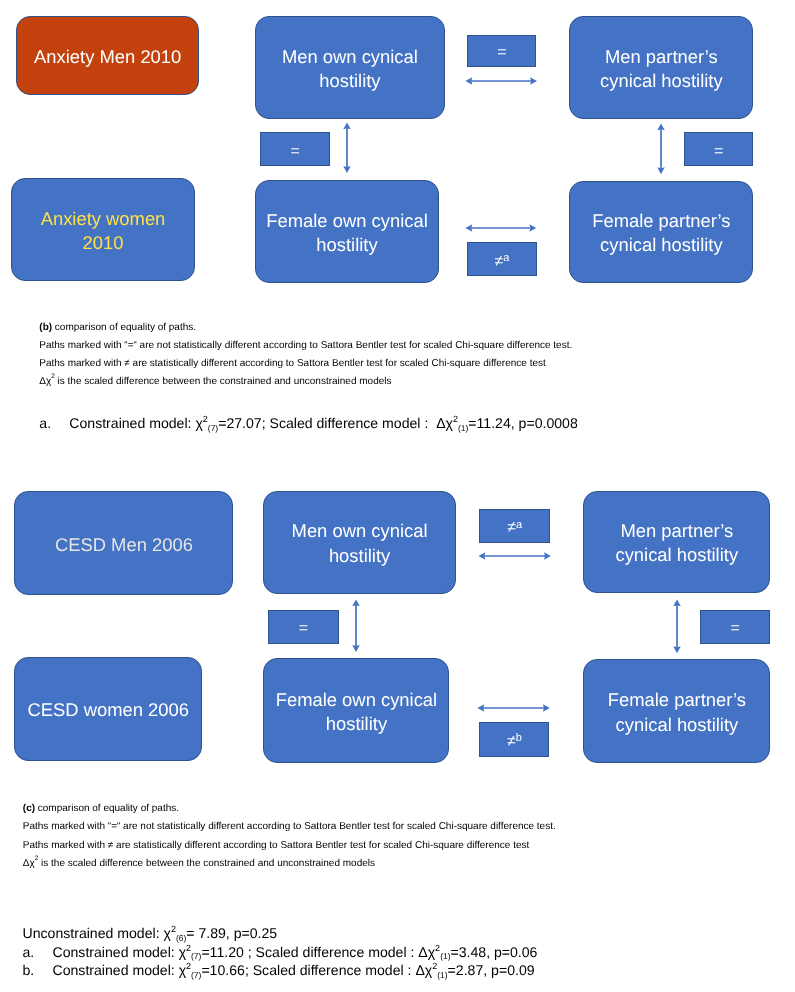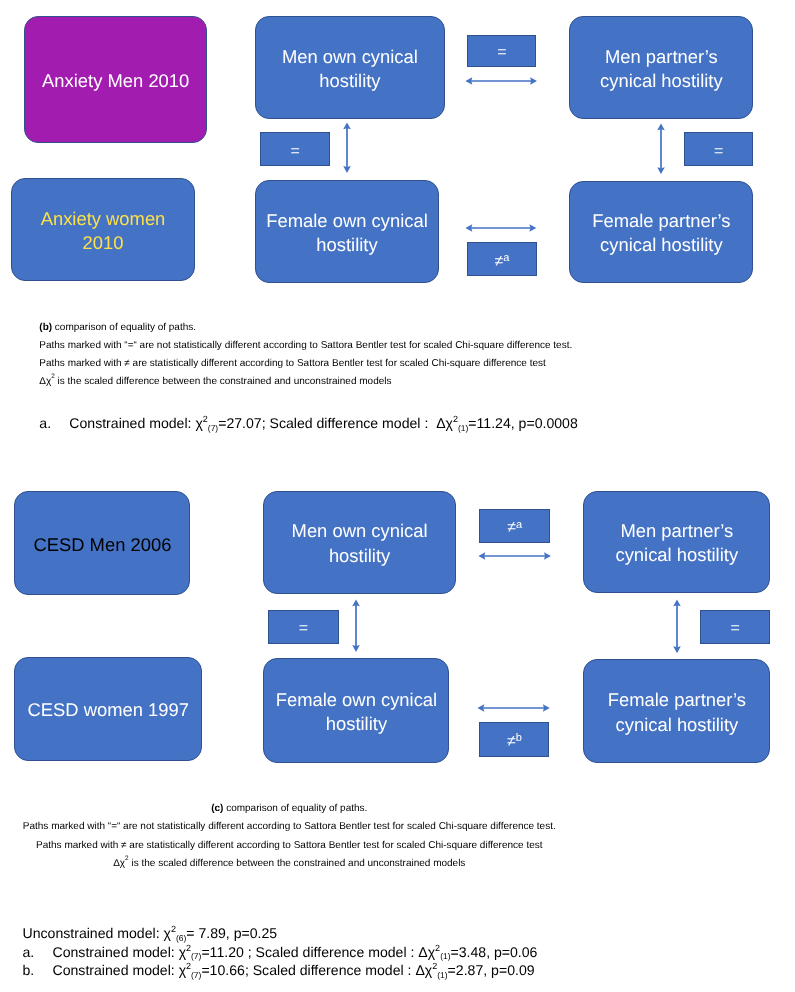--- a/index.html
+++ b/index.html
@@ -64,21 +64,21 @@
     <span class="arrow" style="left: 653px; top: 122.6px; width: 16px; height: 51.5px;"><svg width="16" height="51.5" viewBox="0 0 16 51.5">
           <line x1="8" y1="6.1" x2="8" y2="45.400000000000006" stroke="#4472C4" stroke-width="1.7"></line>
           <path d="M8,0.4 L4.2,7.3 L8,6.3 L11.8,7.3 Z" fill="#4472C4"></path>
           <path d="M8,51.1 L4.2,44.2 L8,45.2 L11.8,44.2 Z" fill="#4472C4"></path>
         </svg></span>
     <span class="arrow" style="left: 465px; top: 220.2px; width: 71.7px; height: 16px;"><svg width="71.7" height="16" viewBox="0 0 71.7 16">
           <line x1="6.1" y1="8" x2="65.60000000000001" y2="8" stroke="#4472C4" stroke-width="1.7"></line>
           <path d="M0.4,8 L7.3,4.2 L6.3,8 L7.3,11.8 Z" fill="#4472C4"></path>
           <path d="M71.3,8 L64.4,4.2 L65.4,8 L64.4,11.8 Z" fill="#4472C4"></path>
         </svg></span>
-    <div class="node" style="left: 24px; top: 16px; width: 183.4px; height: 127px; background: #a21caf; border-color: rgb(47, 82, 143); color: rgb(255, 255, 255);">
+    <div class="node" style="left: 16px; top: 16px; width: 183.4px; height: 79px; background: #c2410c; border-color: rgb(47, 82, 143); color: rgb(255, 255, 255);">
         <span>Anxiety Men 2010</span>
       </div>
     <div class="node" style="left: 255px; top: 16px; width: 189.8px; height: 102.6px; background: rgb(68, 114, 196); border-color: rgb(47, 82, 143); color: rgb(255, 255, 255);">
         <span>Men own cynical hostility</span>
       </div>
     <div class="node" style="left: 569.3px; top: 16px; width: 184.1px; height: 102.6px; background: rgb(68, 114, 196); border-color: rgb(47, 82, 143); color: rgb(255, 255, 255);">
         <span>Men partner’s cynical hostility</span>
       </div>
     <div class="node" style="left: 11.3px; top: 178.2px; width: 183.4px; height: 102.4px; background: rgb(68, 114, 196); border-color: rgb(47, 82, 143); color: #fde047;">
         <span>Anxiety women 2010</span>
@@ -117,31 +117,31 @@
     <span class="arrow" style="left: 668.8px; top: 598.5px; width: 16px; height: 54.6px;"><svg width="16" height="54.6" viewBox="0 0 16 54.6">
           <line x1="8" y1="6.1" x2="8" y2="48.50000000000001" stroke="#4472C4" stroke-width="1.7"></line>
           <path d="M8,0.4 L4.2,7.3 L8,6.3 L11.8,7.3 Z" fill="#4472C4"></path>
           <path d="M8,54.2 L4.2,47.300000000000004 L8,48.300000000000004 L11.8,47.300000000000004 Z" fill="#4472C4"></path>
         </svg></span>
     <span class="arrow" style="left: 477.4px; top: 699.7px; width: 73.2px; height: 16px;"><svg width="73.2" height="16" viewBox="0 0 73.2 16">
           <line x1="6.1" y1="8" x2="67.10000000000001" y2="8" stroke="#4472C4" stroke-width="1.7"></line>
           <path d="M0.4,8 L7.3,4.2 L6.3,8 L7.3,11.8 Z" fill="#4472C4"></path>
           <path d="M72.8,8 L65.9,4.2 L66.9,8 L65.9,11.8 Z" fill="#4472C4"></path>
         </svg></span>
-    <div class="node" style="left: 14.4px; top: 491.4px; width: 176px; height: 103.9px; background: rgb(68, 114, 196); border-color: rgb(47, 82, 143); color: #000000;">
+    <div class="node" style="left: 14.4px; top: 491.4px; width: 219px; height: 103.9px; background: rgb(68, 114, 196); border-color: rgb(47, 82, 143); color: #e5e5e5;">
         <span>CESD Men 2006</span>
       </div>
     <div class="node" style="left: 263.4px; top: 490.7px; width: 192.3px; height: 103px; background: rgb(68, 114, 196); border-color: rgb(47, 82, 143); color: rgb(255, 255, 255);">
         <span>Men own cynical hostility</span>
       </div>
     <div class="node" style="left: 583.4px; top: 491px; width: 186.8px; height: 101.5px; background: rgb(68, 114, 196); border-color: rgb(47, 82, 143); color: rgb(255, 255, 255);">
         <span>Men partner’s cynical hostility</span>
       </div>
     <div class="node" style="left: 14.4px; top: 656.5px; width: 187.7px; height: 104.2px; background: rgb(68, 114, 196); border-color: rgb(47, 82, 143); color: rgb(255, 255, 255);">
-        <span>CESD women 1997</span>
+        <span>CESD women 2006</span>
       </div>
     <div class="node" style="left: 263.4px; top: 658.4px; width: 186.1px; height: 104.4px; background: rgb(68, 114, 196); border-color: rgb(47, 82, 143); color: rgb(255, 255, 255);">
         <span>Female own cynical hostility</span>
       </div>
     <div class="node" style="left: 583.4px; top: 659.4px; width: 187px; height: 103.6px; background: rgb(68, 114, 196); border-color: rgb(47, 82, 143); color: rgb(255, 255, 255);">
         <span>Female partner’s cynical hostility</span>
       </div>
     <div class="tag" style="left: 479.3px; top: 508.6px; width: 70.6px; height: 34.5px; background: rgb(68, 114, 196); border-color: rgb(47, 82, 143); color: rgb(255, 255, 255);">
         <span><span>≠</span><span class="sup">a</span></span>
       </div>
@@ -159,21 +159,21 @@
   <div class="caption" style="left: 39.3px; top: 318.5px; color: rgb(0, 0, 0);">
     <span class="ln"><b>(b)</b> comparison of equality of paths.</span>
     <span class="ln">Paths marked with “=“ are not statistically different according to Sattora Bentler test for scaled Chi-square difference test.</span>
     <span class="ln">Paths marked with ≠ are statistically different according to Sattora Bentler test for scaled Chi-square difference test</span>
     <span class="ln">Δχ<sup>2</sup> is the scaled difference between the constrained and unconstrained models</span>
   </div>
   <div class="models" style="left: 39.3px; top: 414.3px; color: rgb(0, 0, 0);">
     <span class="row indent"><span class="marker">a.</span><span class="body">Constrained model: χ<sup>2</sup><sub>(7)</sub>=27.07; Scaled difference model : &nbsp;Δχ<sup>2</sup><sub>(1)</sub>=11.24, p=0.0008</span></span>
   </div>
 
-  <div class="caption" style="left: 22.8px; top: 800px; color: rgb(0, 0, 0); text-align: center;">
+  <div class="caption" style="left: 22.8px; top: 800px; color: rgb(0, 0, 0);">
     <span class="ln"><b>(c)</b> comparison of equality of paths.</span>
     <span class="ln">Paths marked with “=“ are not statistically different according to Sattora Bentler test for scaled Chi-square difference test.</span>
     <span class="ln">Paths marked with ≠ are statistically different according to Sattora Bentler test for scaled Chi-square difference test</span>
     <span class="ln">Δχ<sup>2</sup> is the scaled difference between the constrained and unconstrained models</span>
   </div>
   <div class="models" style="left: 22.5px; top: 924.2px; color: rgb(0, 0, 0);">
     <span class="row"><span class="body">Unconstrained model: χ<sup>2</sup><sub>(6)</sub>= 7.89, p=0.25</span></span>
     <span class="row indent"><span class="marker">a.</span><span class="body">Constrained model: χ<sup>2</sup><sub>(7)</sub>=11.20 ; Scaled difference model : Δχ<sup>2</sup><sub>(1)</sub>=3.48, p=0.06</span></span>
     <span class="row indent"><span class="marker">b.</span><span class="body">Constrained model: χ<sup>2</sup><sub>(7)</sub>=10.66; Scaled difference model : Δχ<sup>2</sup><sub>(1)</sub>=2.87, p=0.09</span></span>
   </div>

